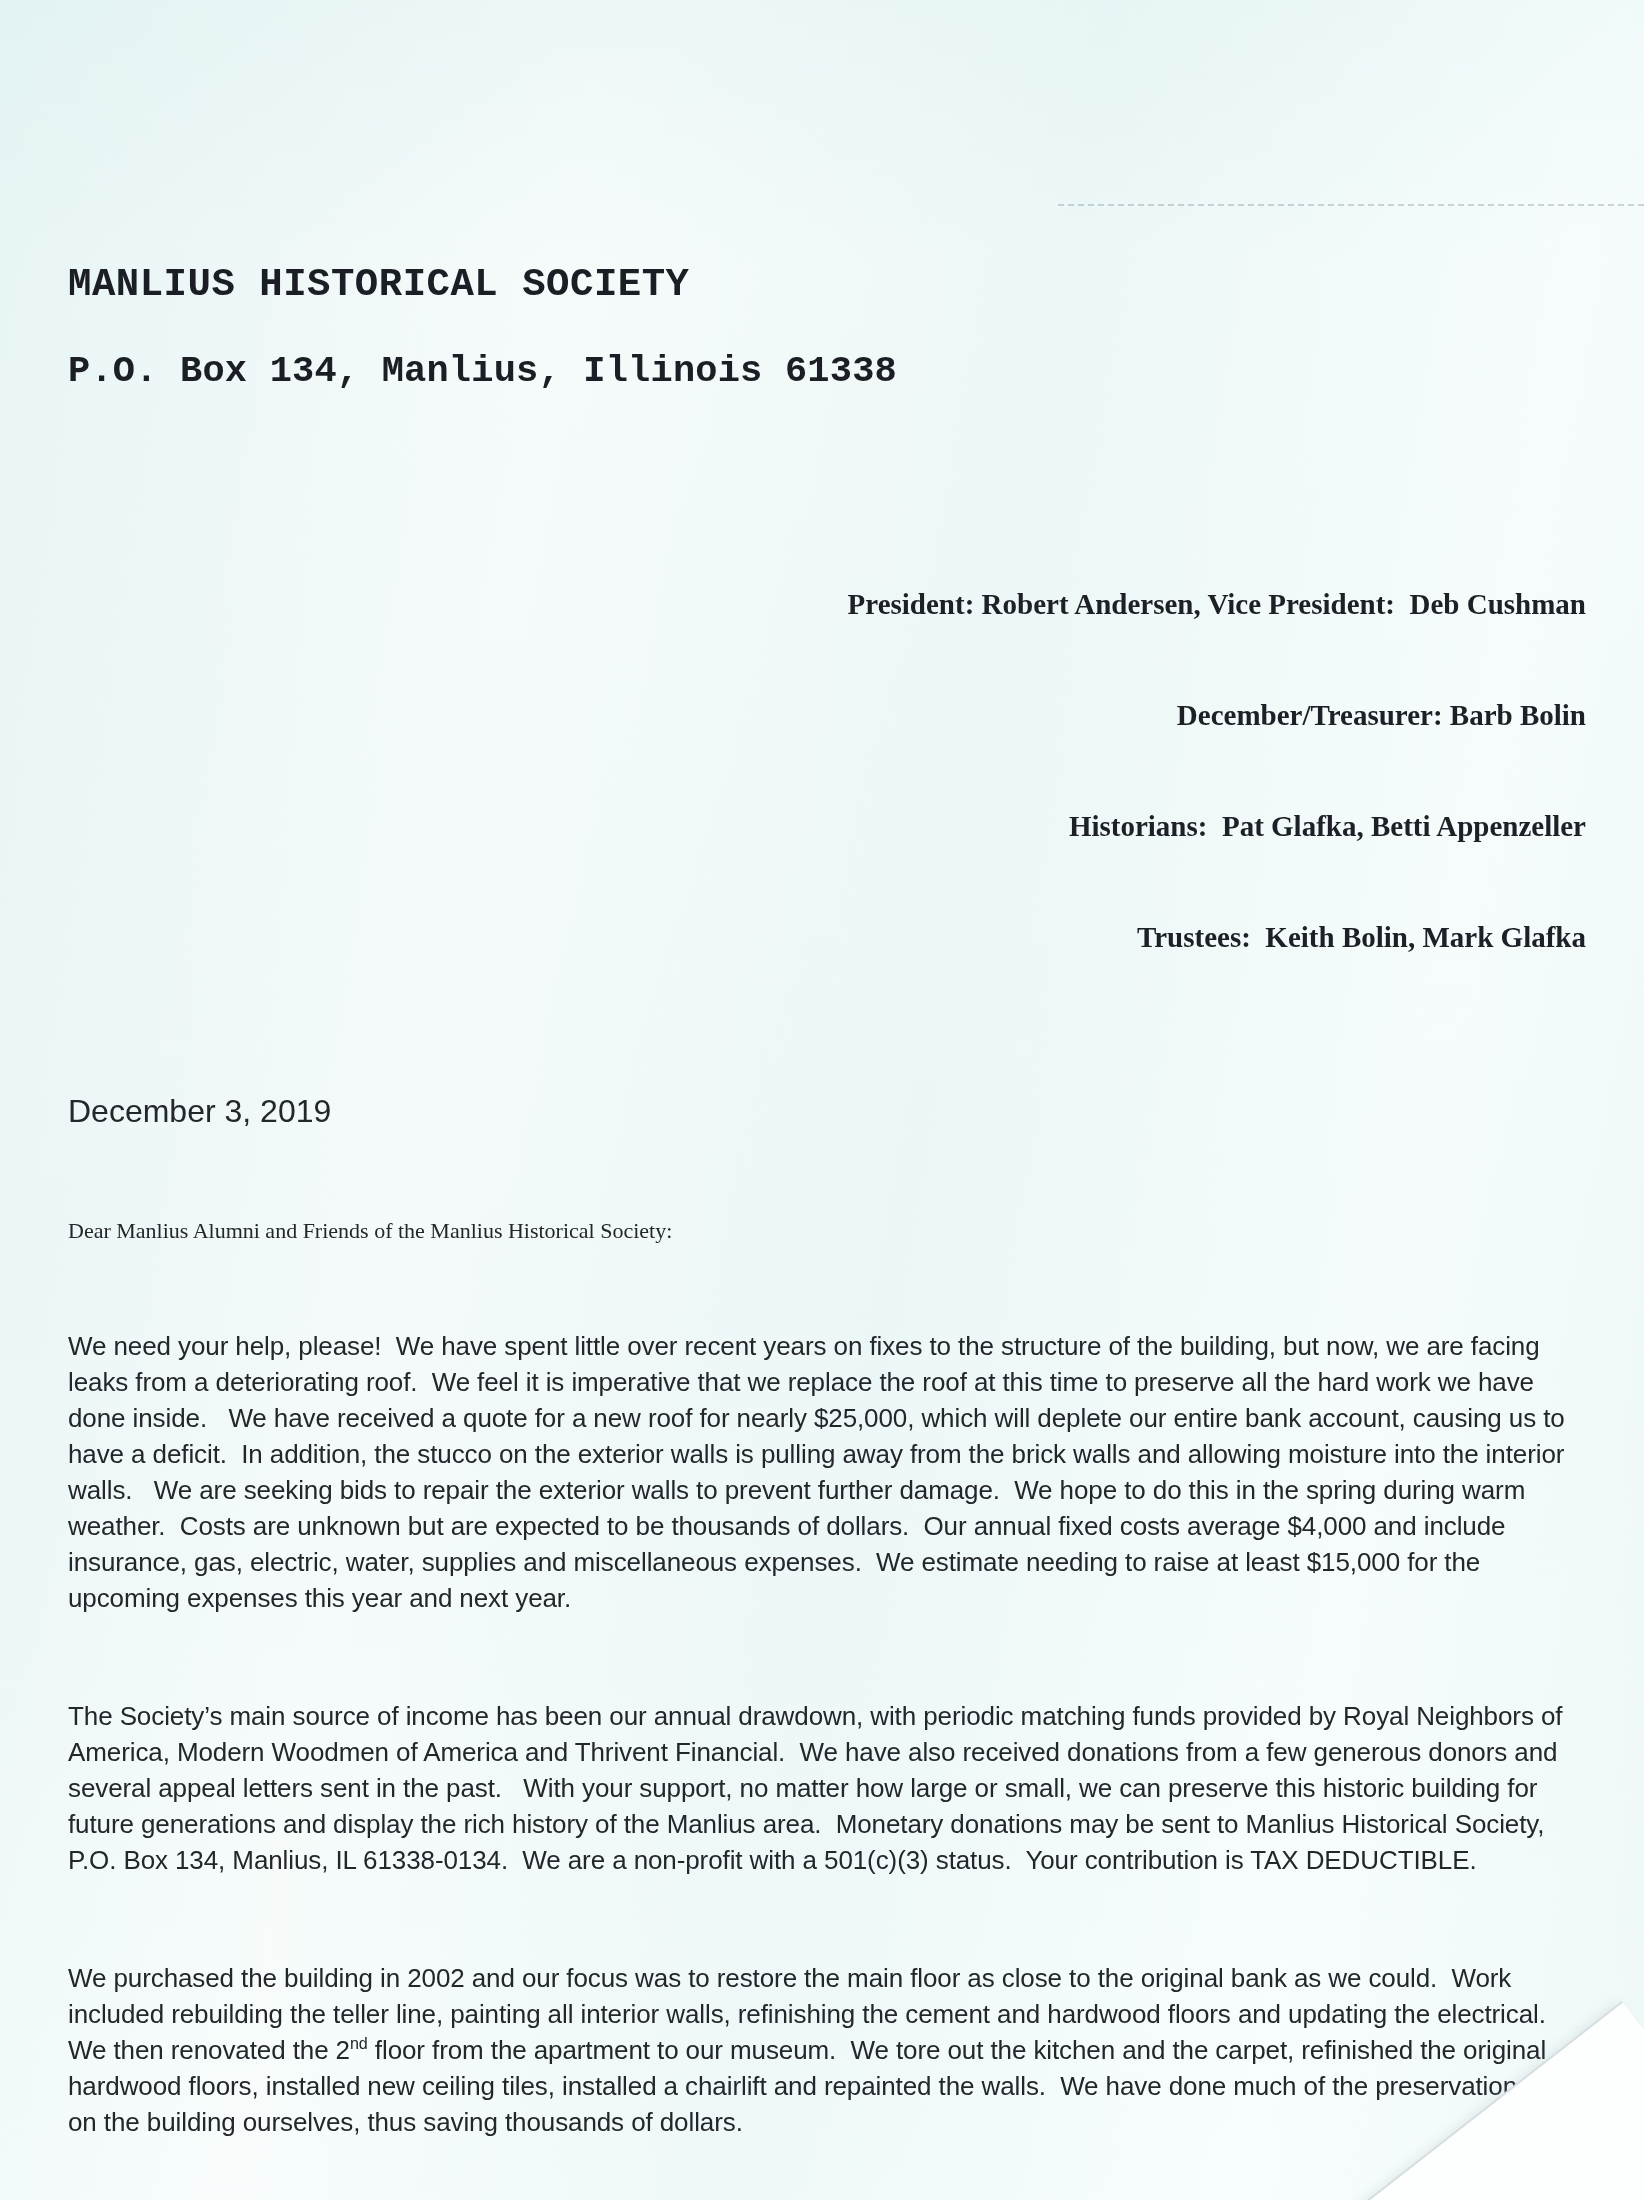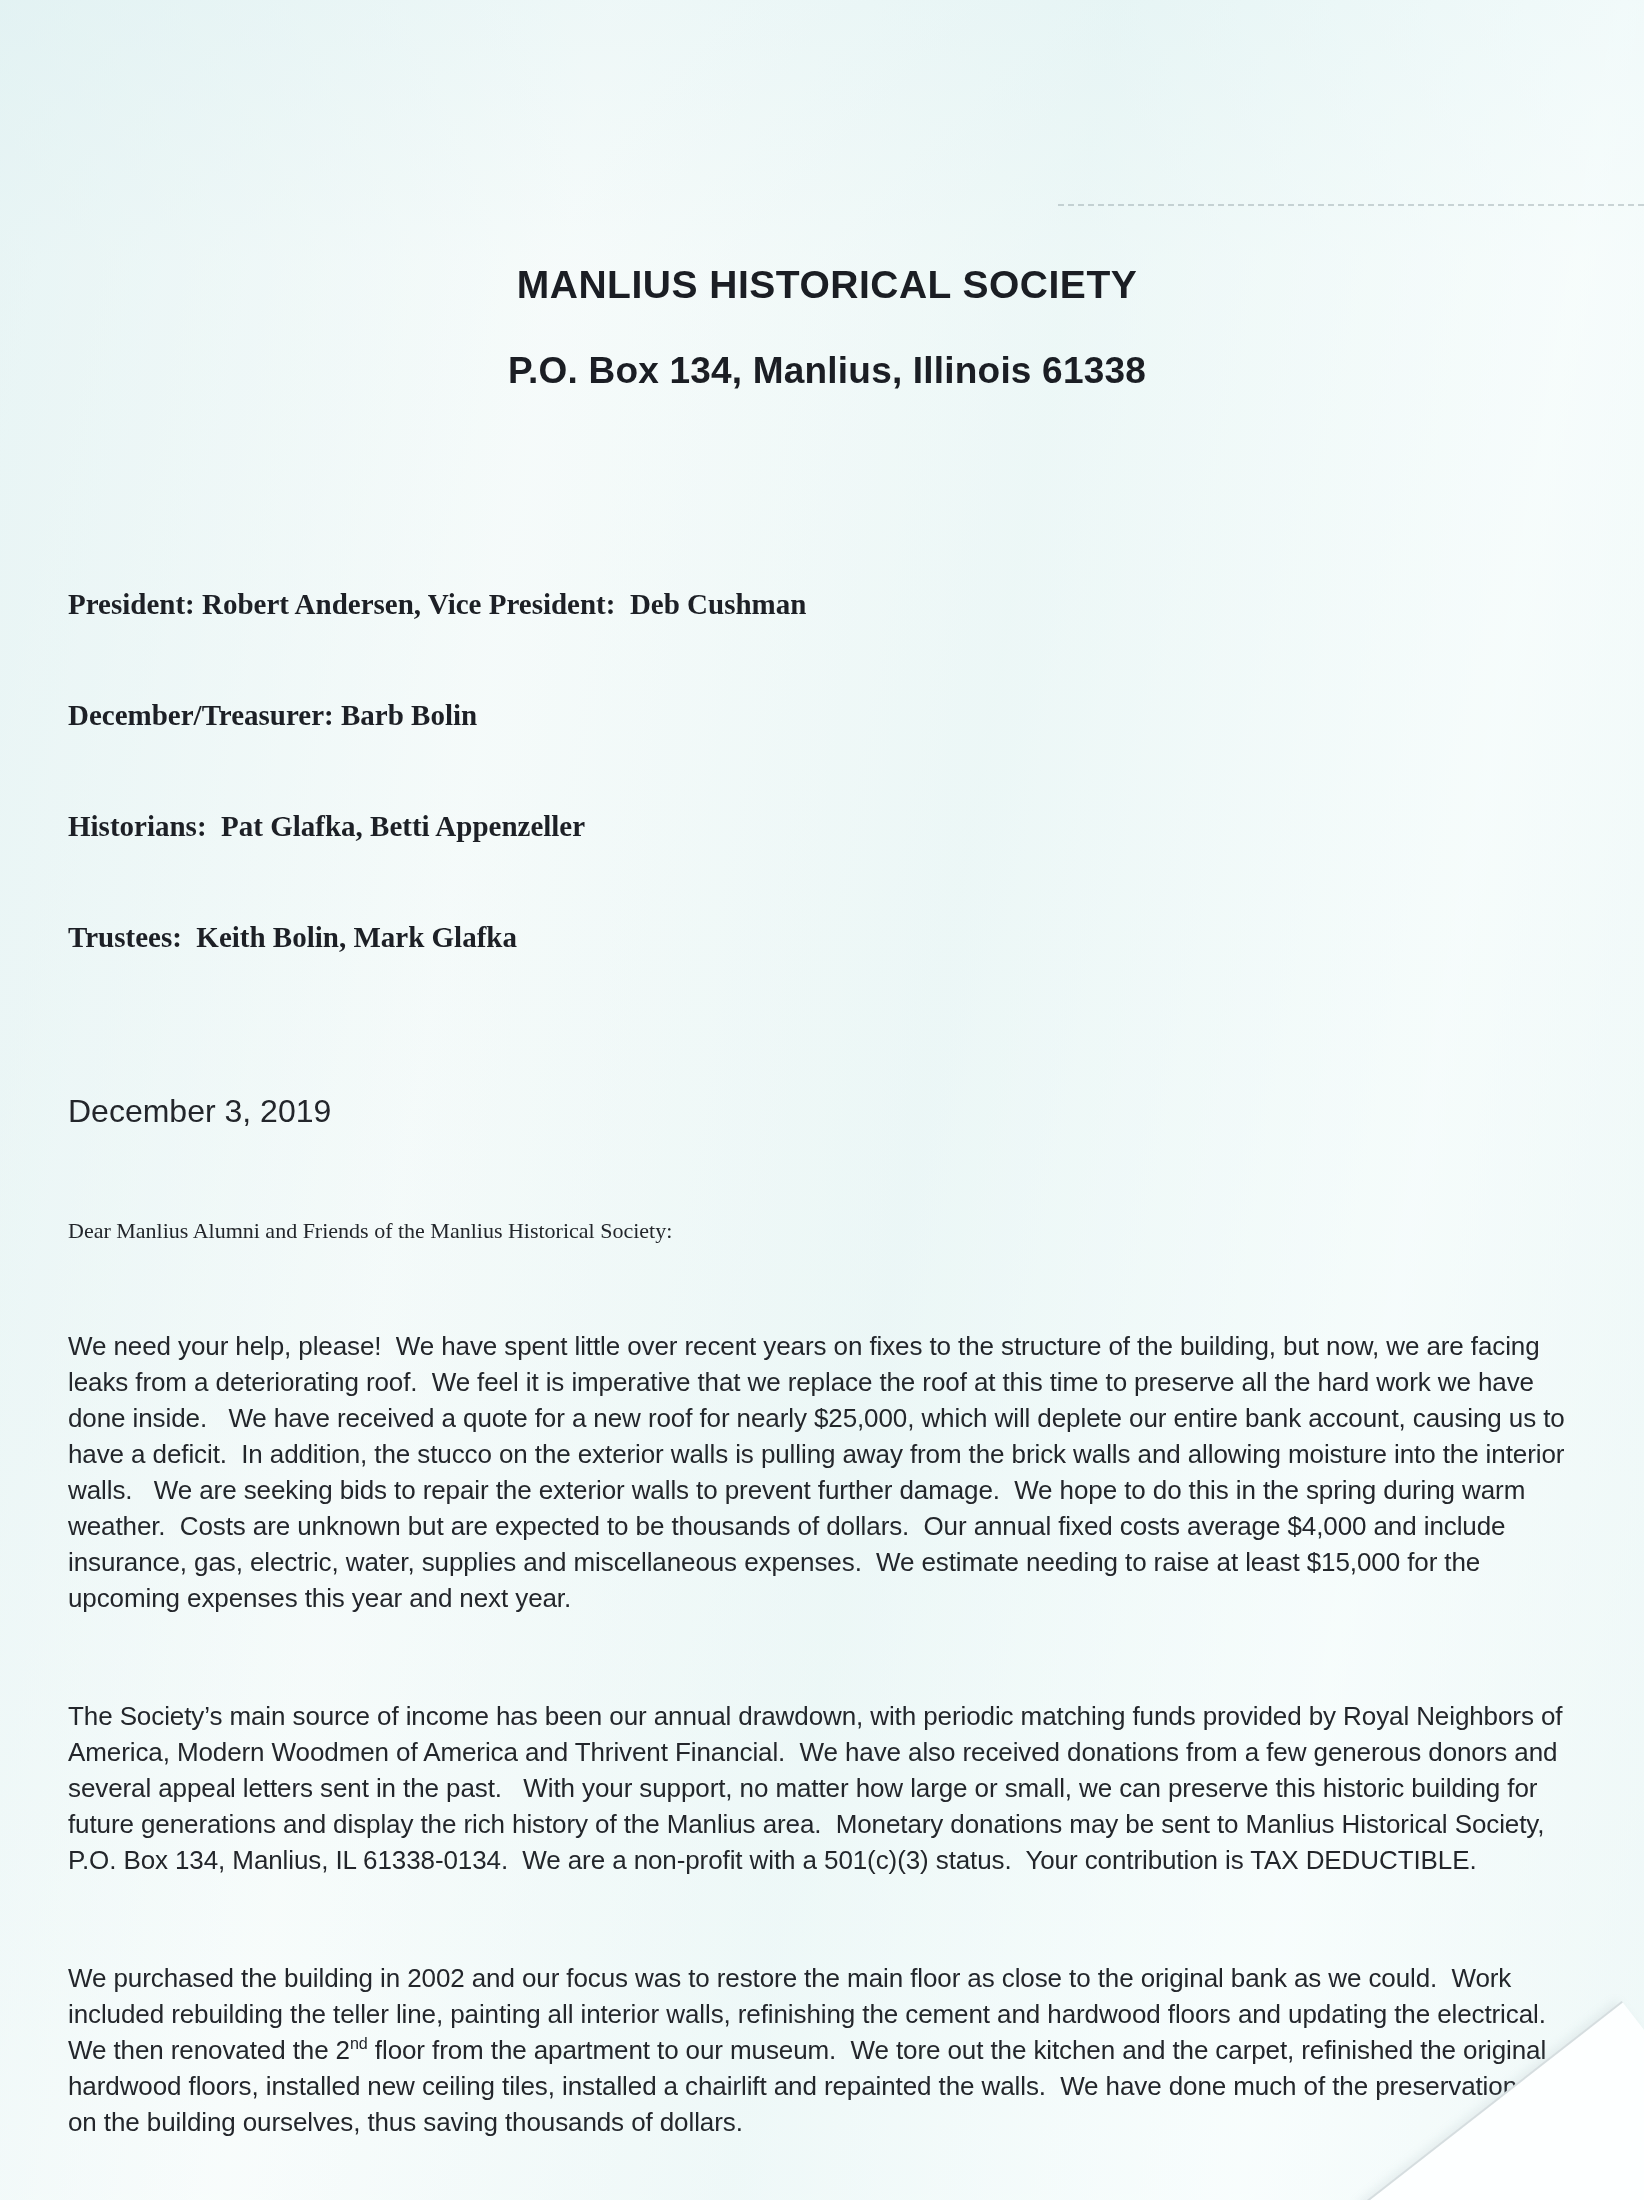--- a/index.html
+++ b/index.html
@@ -43,38 +43,38 @@
   }
   .content {
     position: absolute;
     left: 68px;
     right: 58px;
     top: 0;
     white-space: pre-wrap;
   }
   .letterhead {
     padding-top: 170px;
-    text-align: center;
-    font-family: Liberation Sans, sans-serif;
+    text-align: left;
+    font-family: Liberation Mono, monospace;
     font-weight: 600;
     color: #1b1e24;
   }
   .org {
     font-size: 39px;
     line-height: 50px;
     letter-spacing: 0.5px;
   }
   .addr {
     font-size: 37px;
     line-height: 50px;
     letter-spacing: 0.2px;
   }
   .officers {
     margin-top: 26px;
-    text-align: left;
+    text-align: right;
     font-family: "Liberation Serif", serif;
     font-weight: 600;
     font-size: 29px;
     line-height: 37px;
     color: #1d2026;
   }
   .date-line {
     margin-top: 10px;
     font-size: 32px;
     line-height: 34px;

